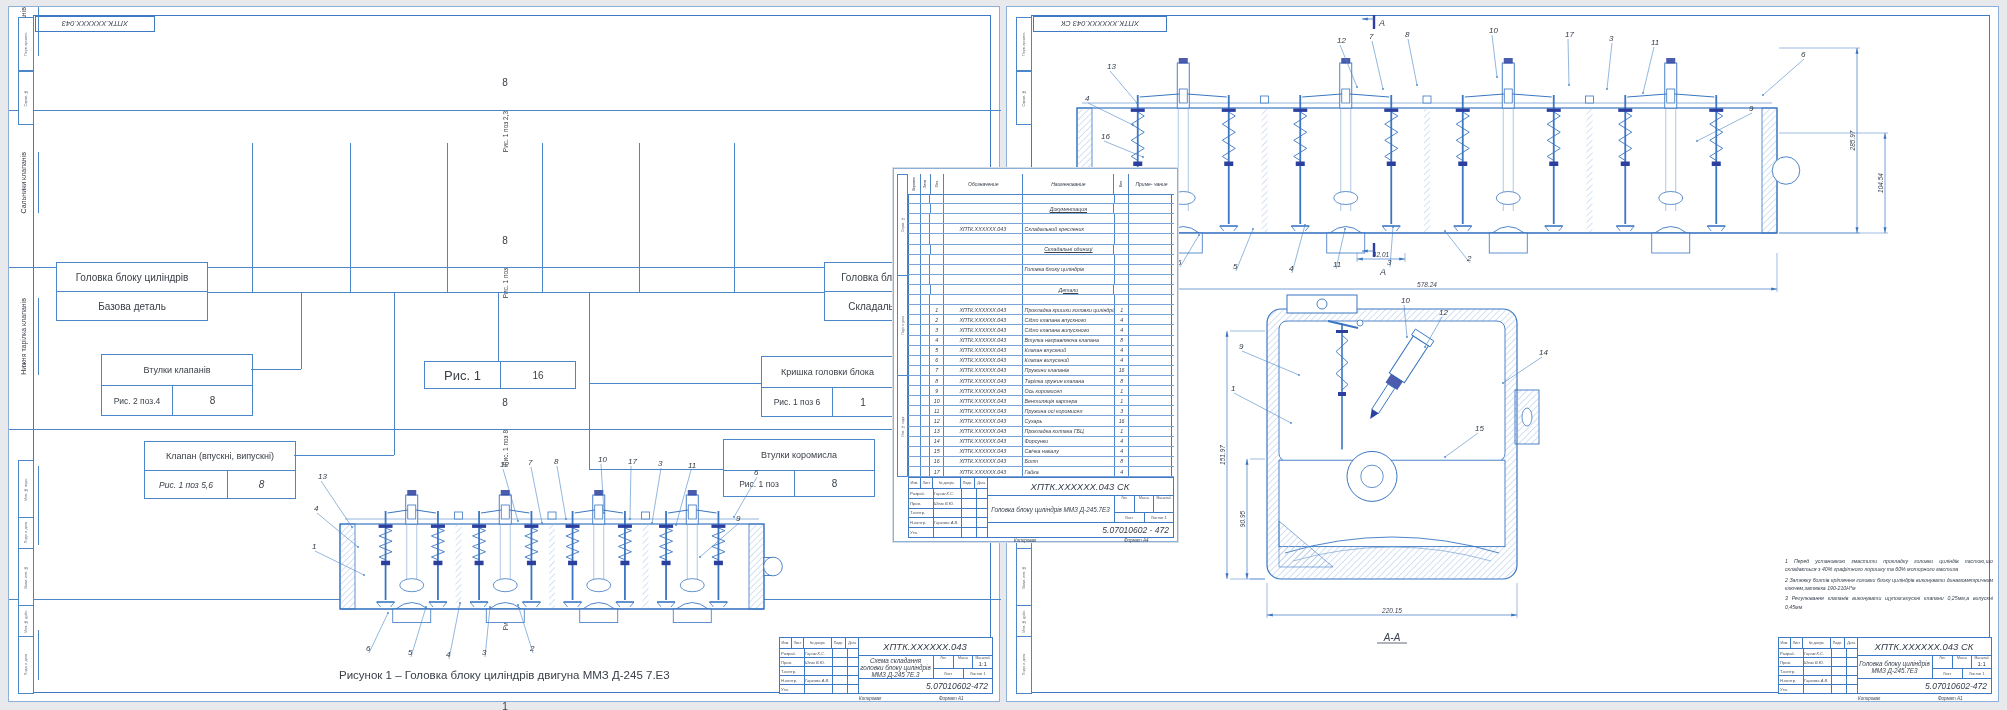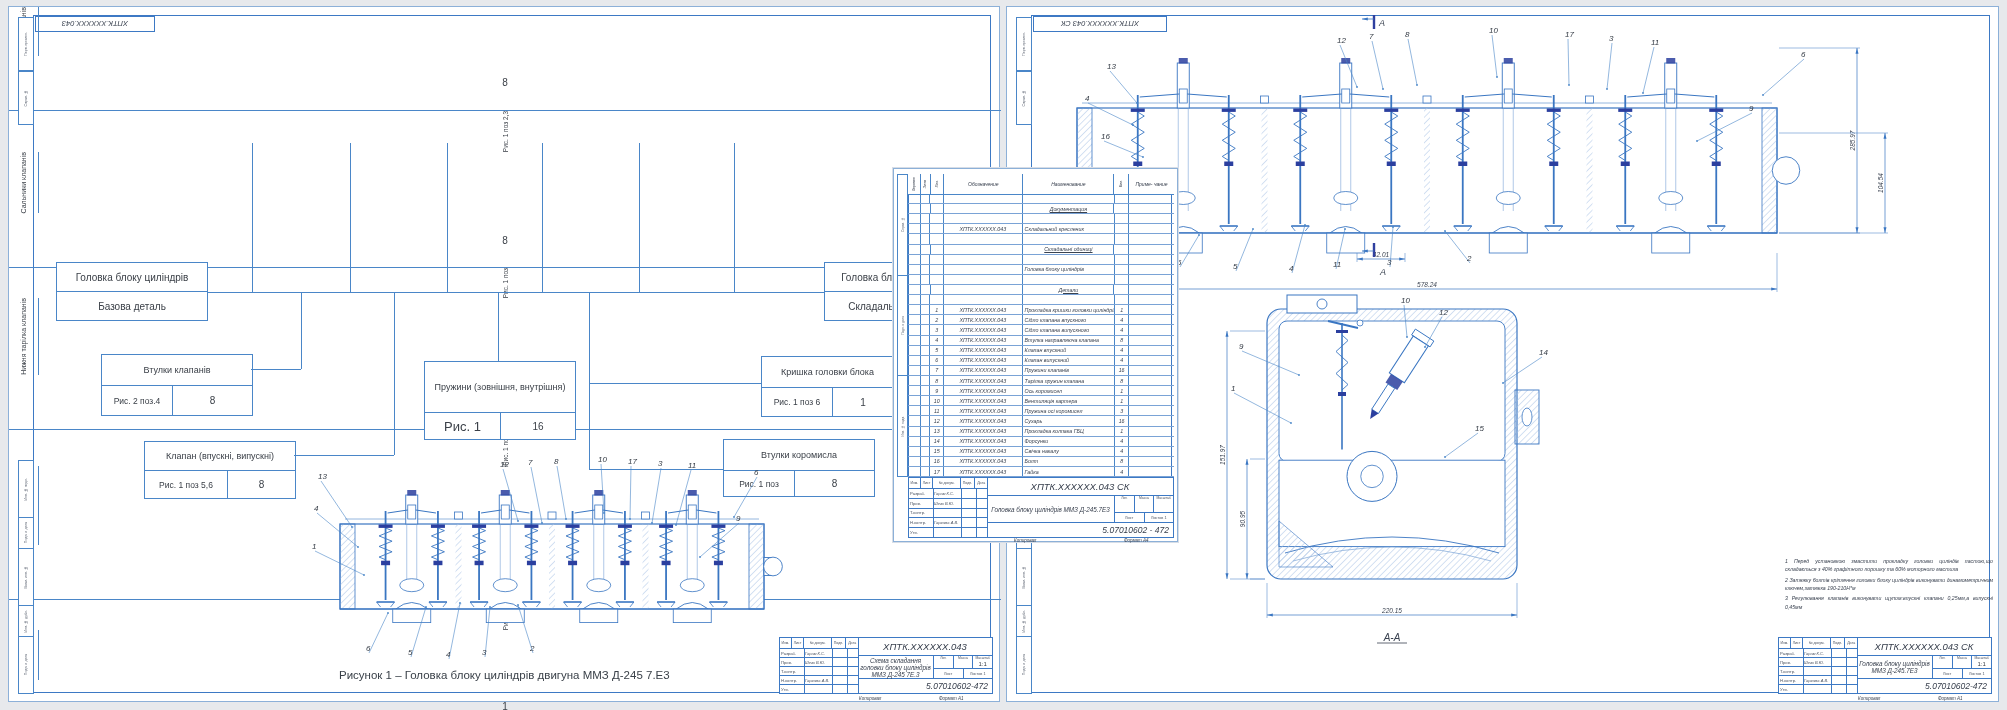--- a/index.html
+++ b/index.html
@@ -96,29 +96,28 @@
         <div style="flex: 1 1 0%; display: flex; align-items: center; justify-content: center; font-size: 10px; white-space: nowrap;">Складальна одиниця</div>
       </div>
       <div style="position: absolute; left: 92px; top: 347px; width: 150px; border: 1px solid rgb(74, 134, 200); background: rgb(255, 255, 255);">
         <div style="height: 30px; border-bottom: 1px solid rgb(74, 134, 200); display: flex; align-items: center; justify-content: center; font-size: 9px; text-align: right; padding: 0px 3px;">Втулки клапанів</div>
         <div style="height: 29px; display: flex;">
           <div style="width: 70px; border-right: 1px solid rgb(74, 134, 200); display: flex; align-items: center; justify-content: center; font-size: 8.5px;">Рис. 2  поз.4</div>
           <div style="flex: 1 1 0%; display: flex; align-items: center; justify-content: center; font-size: 10px;">8</div>
         </div>
       </div>
       <div style="position: absolute; left: 415px; top: 354px; width: 150px; border: 1px solid rgb(74, 134, 200); background: rgb(255, 255, 255);">
-        <div style="height: 50px; border-bottom: 1px solid rgb(74, 134, 200); display: flex; align-items: center; justify-content: center; font-size: 9px; text-align: center; padding: 0px 3px;">Пружини (зовнішня, внутрішня)</div>
         <div style="height: 26px; display: flex;">
           <div style="width: 75px; border-right: 1px solid rgb(74, 134, 200); display: flex; align-items: center; justify-content: center; font-size: 13px;">Рис. 1</div>
           <div style="flex: 1 1 0%; display: flex; align-items: center; justify-content: center; font-size: 10px;">16</div>
         </div>
       </div>
       <div style="position: absolute; left: 135px; top: 434px; width: 150px; border: 1px solid rgb(74, 134, 200); background: rgb(255, 255, 255);">
         <div style="height: 28px; border-bottom: 1px solid rgb(74, 134, 200); display: flex; align-items: center; justify-content: center; font-size: 9px; text-align: center; padding: 0px 3px;">Клапан (впускні, випускні)</div>
-        <div style="height: 27px; display: flex;">
+        <div style="height: 27px; display: flex; font-style: italic;">
           <div style="width: 82px; border-right: 1px solid rgb(74, 134, 200); display: flex; align-items: center; justify-content: center; font-size: 8.5px;">Рис. 1 поз 5,6</div>
           <div style="flex: 1 1 0%; display: flex; align-items: center; justify-content: center; font-size: 10px;">8</div>
         </div>
       </div>
       <div style="position: absolute; left: 752px; top: 349px; width: 131px; border: 1px solid rgb(74, 134, 200); background: rgb(255, 255, 255);">
         <div style="height: 30px; border-bottom: 1px solid rgb(74, 134, 200); display: flex; align-items: center; justify-content: center; font-size: 9px; text-align: center; padding: 0px 3px;">Кришка головки блока</div>
         <div style="height: 28px; display: flex;">
           <div style="width: 70px; border-right: 1px solid rgb(74, 134, 200); display: flex; align-items: center; justify-content: center; font-size: 8.5px;">Рис. 1 поз 6</div>
           <div style="flex: 1 1 0%; display: flex; align-items: center; justify-content: center; font-size: 10px;">1</div>
         </div>

